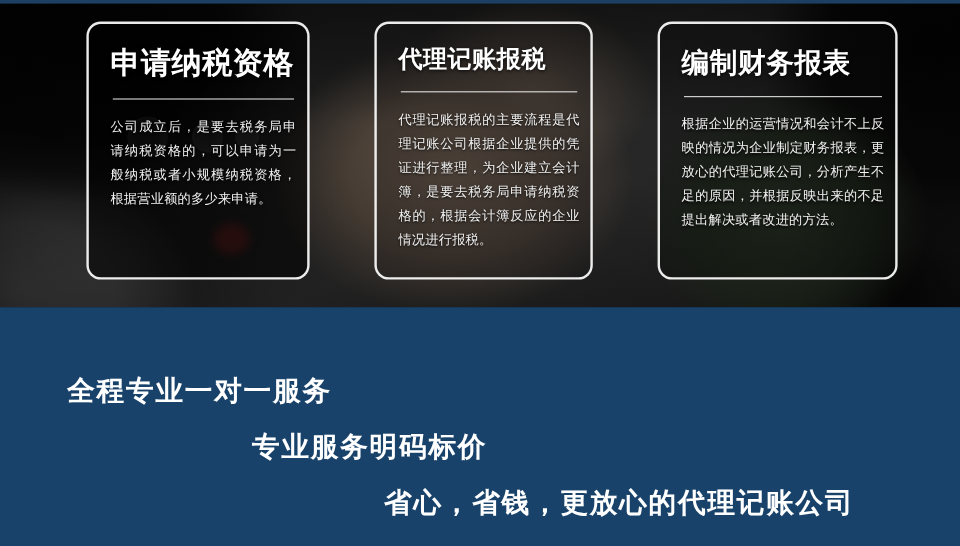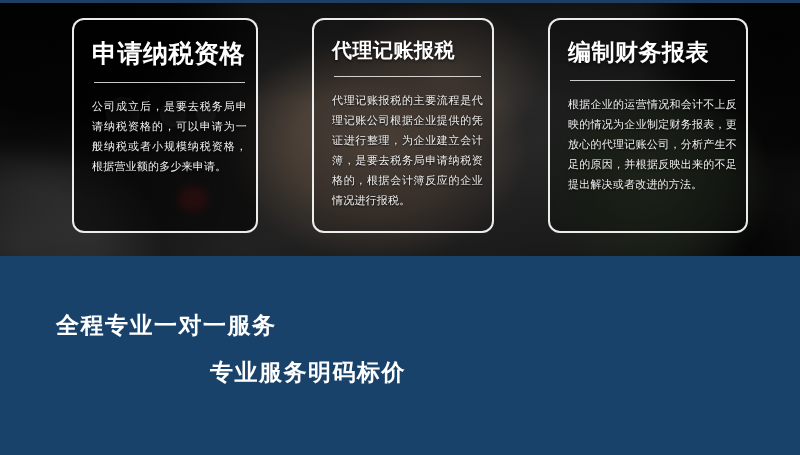--- a/index.html
+++ b/index.html
@@ -134,13 +134,14 @@
     <div class="card-title">编制财务报表</div>
     <div class="card-rule"></div>
     <div class="card-body">根据企业的运营情况和会计不上反映的情况为企业制定财务报表，更放心的代理记账公司，分析产生不足的原因，并根据反映出来的不足提出解决或者改进的方法。</div>
   </div>
 
 </div>
 
 <div class="band">
   <div class="slogan s2">专业服务明码标价</div>
   <div class="slogan s1">全程专业一对一服务</div>
+  <div class="slogan s3">省心，省钱，更放心的代理记账公司</div>
 </div>
 
 </body></html>

